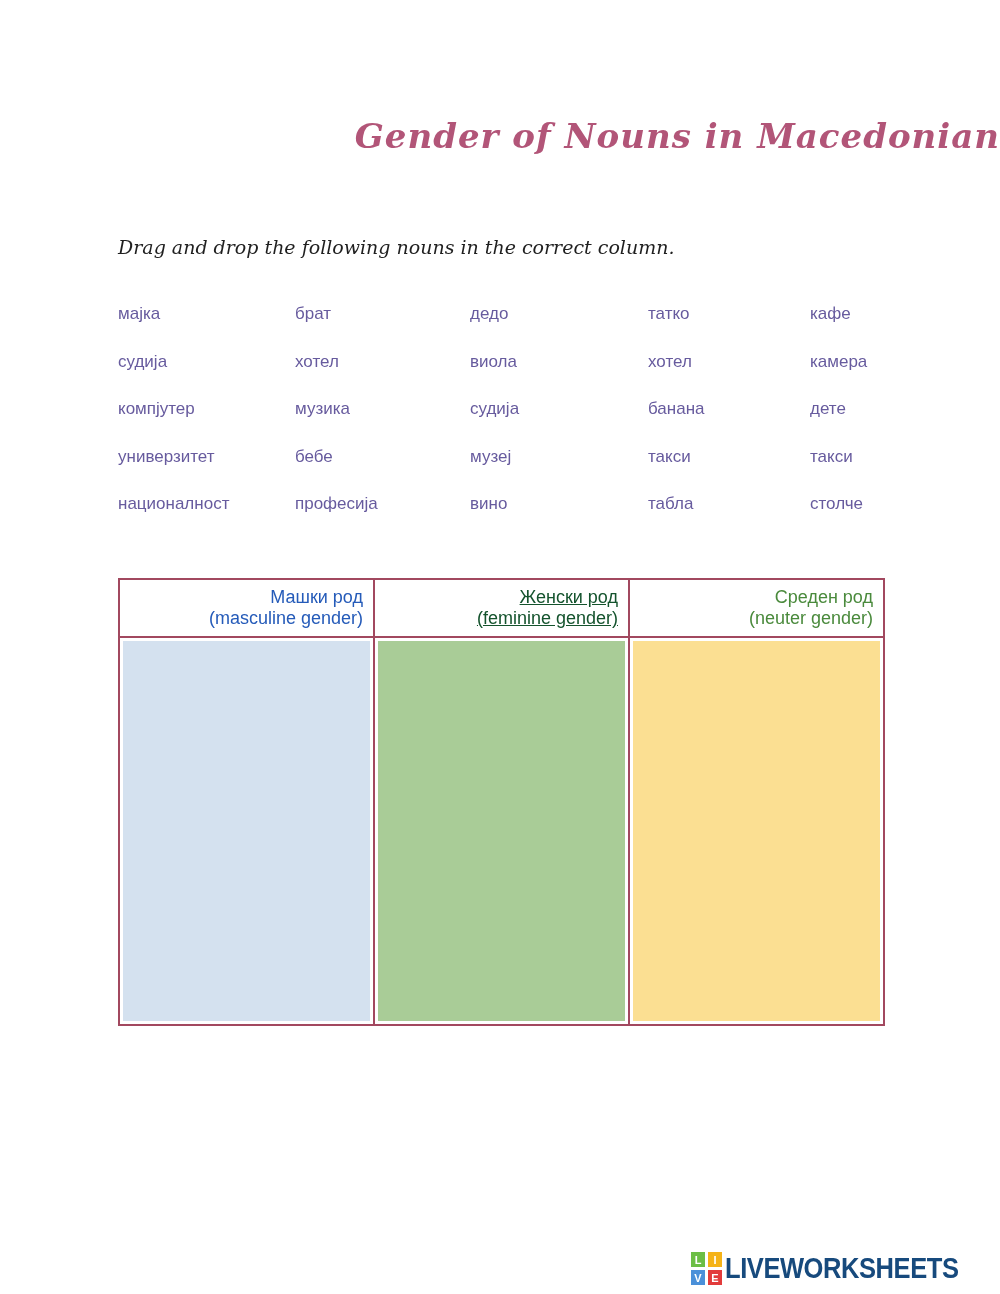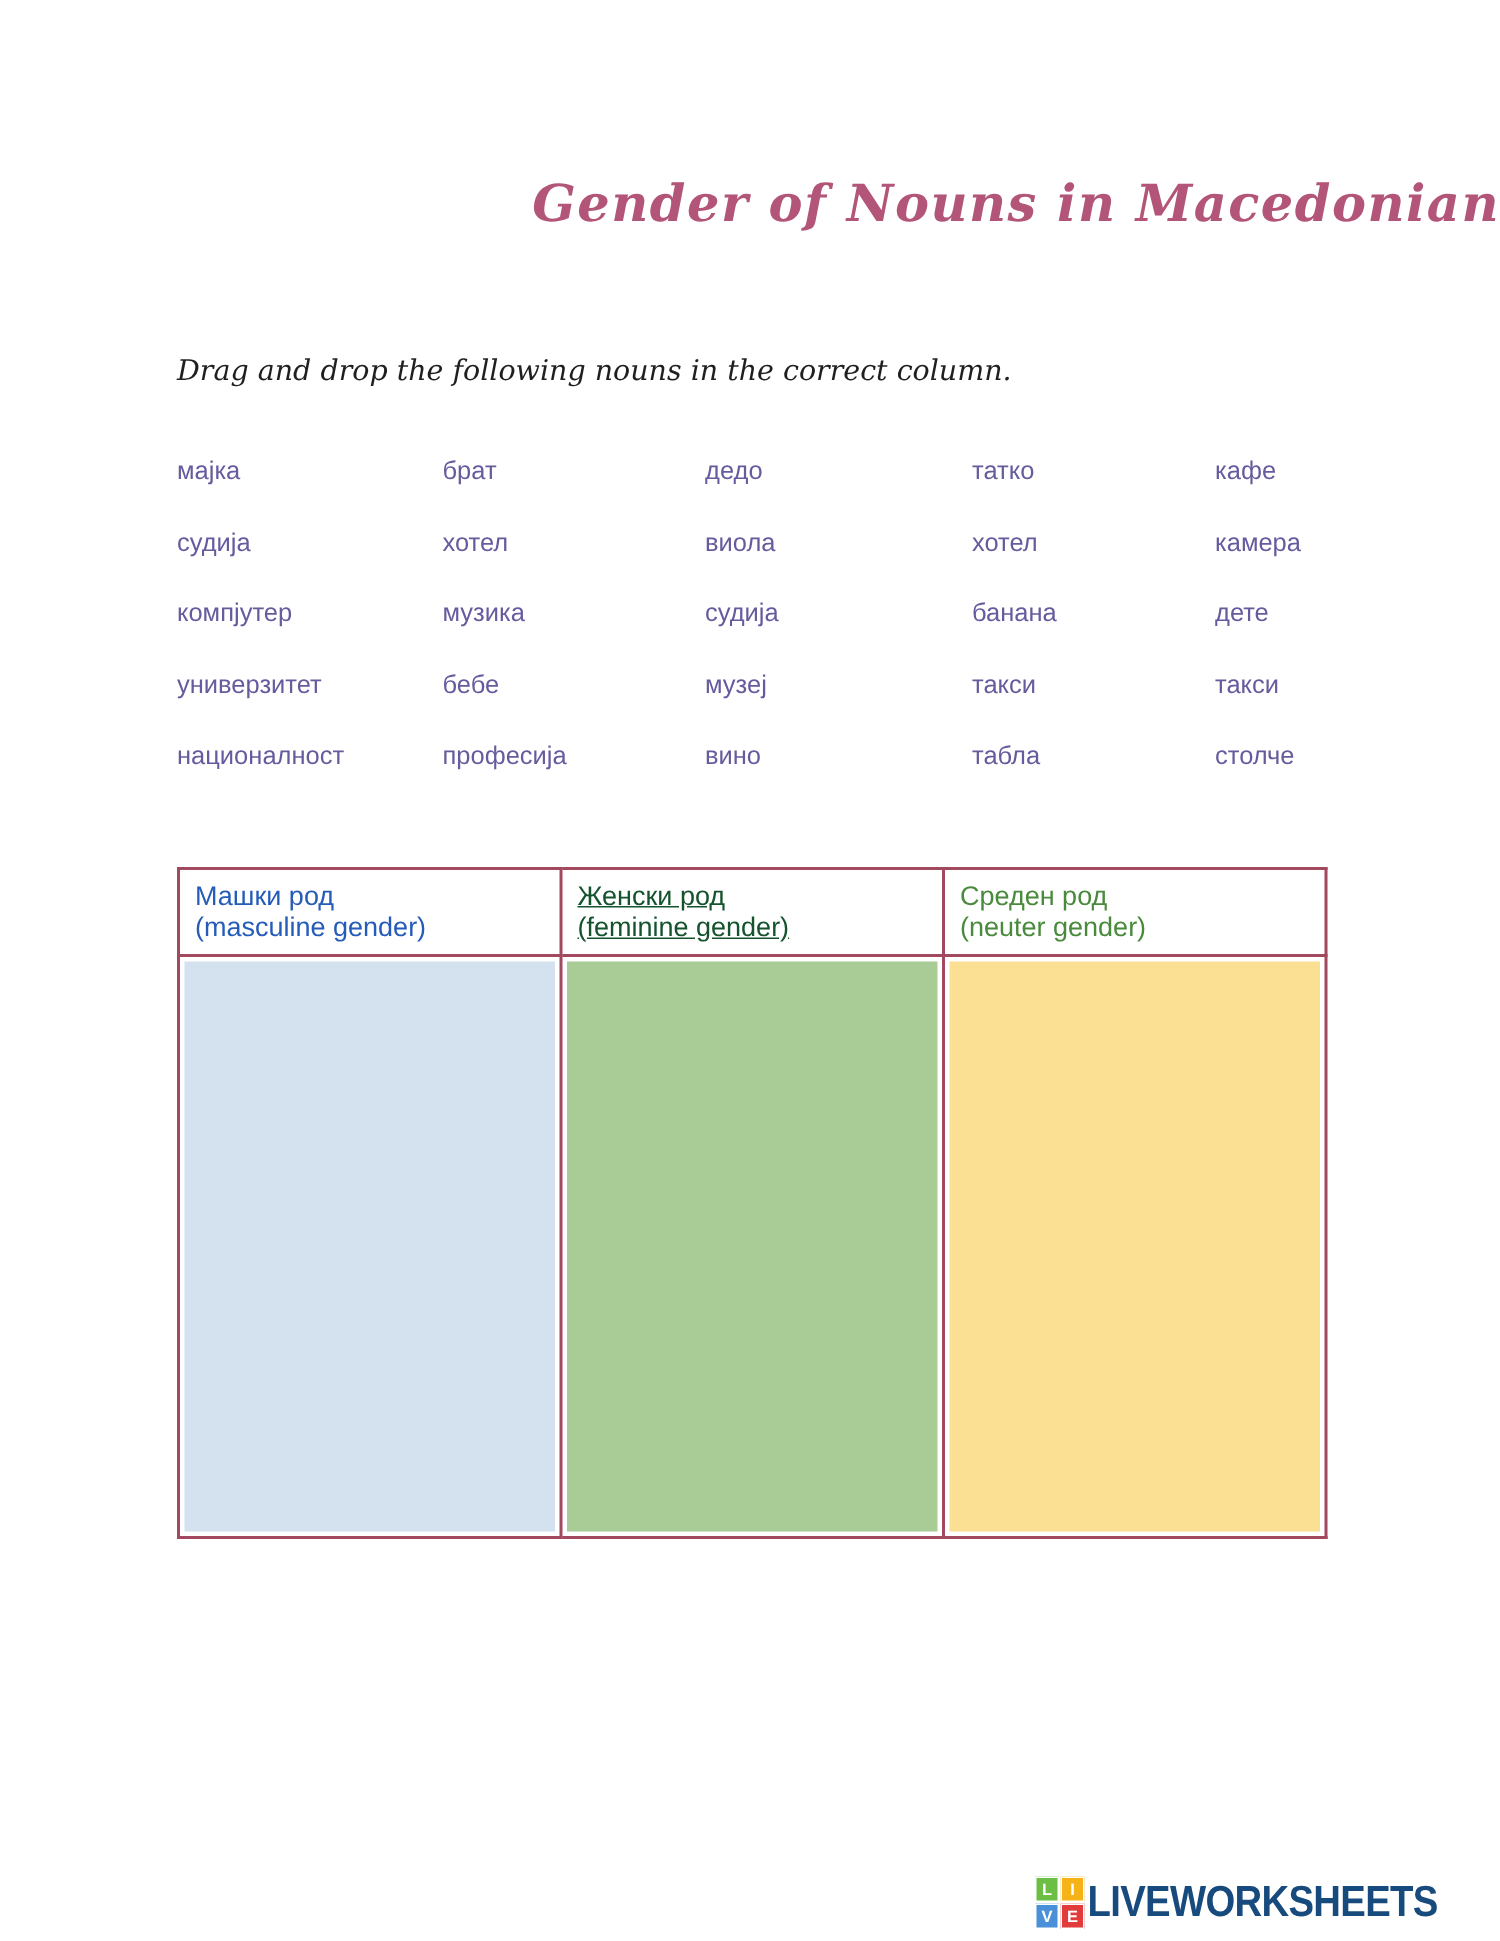--- a/index.html
+++ b/index.html
@@ -50,21 +50,21 @@
     border:2px solid #a2485f;
   }
   .gender-table th {
     width:255px; height:58px;
     text-align:left; vertical-align:top;
     padding:7px 10px;
     font-weight:400;
     font-size:18px; line-height:21px;
     background:#ffffff;
   }
-  .hdr-line { display:block; }
+  .hdr-line { display:block;text-align:right; }
   .col-masc { color:#255bb9; }
   .col-fem  { color:#14532d;text-decoration:underline; }
   .col-neu  { color:#4a8a3c;margin-left:20px; }
 
   .gender-table td.zone-cell { height:388px; padding:3px; vertical-align:top; }
   .zone { width:100%; height:100%; }
   .zone-masc { background:#d4e1ef; }
   .zone-fem  { background:#a9cc97; }
   .zone-neu  { background:#fbdf92; }
 

